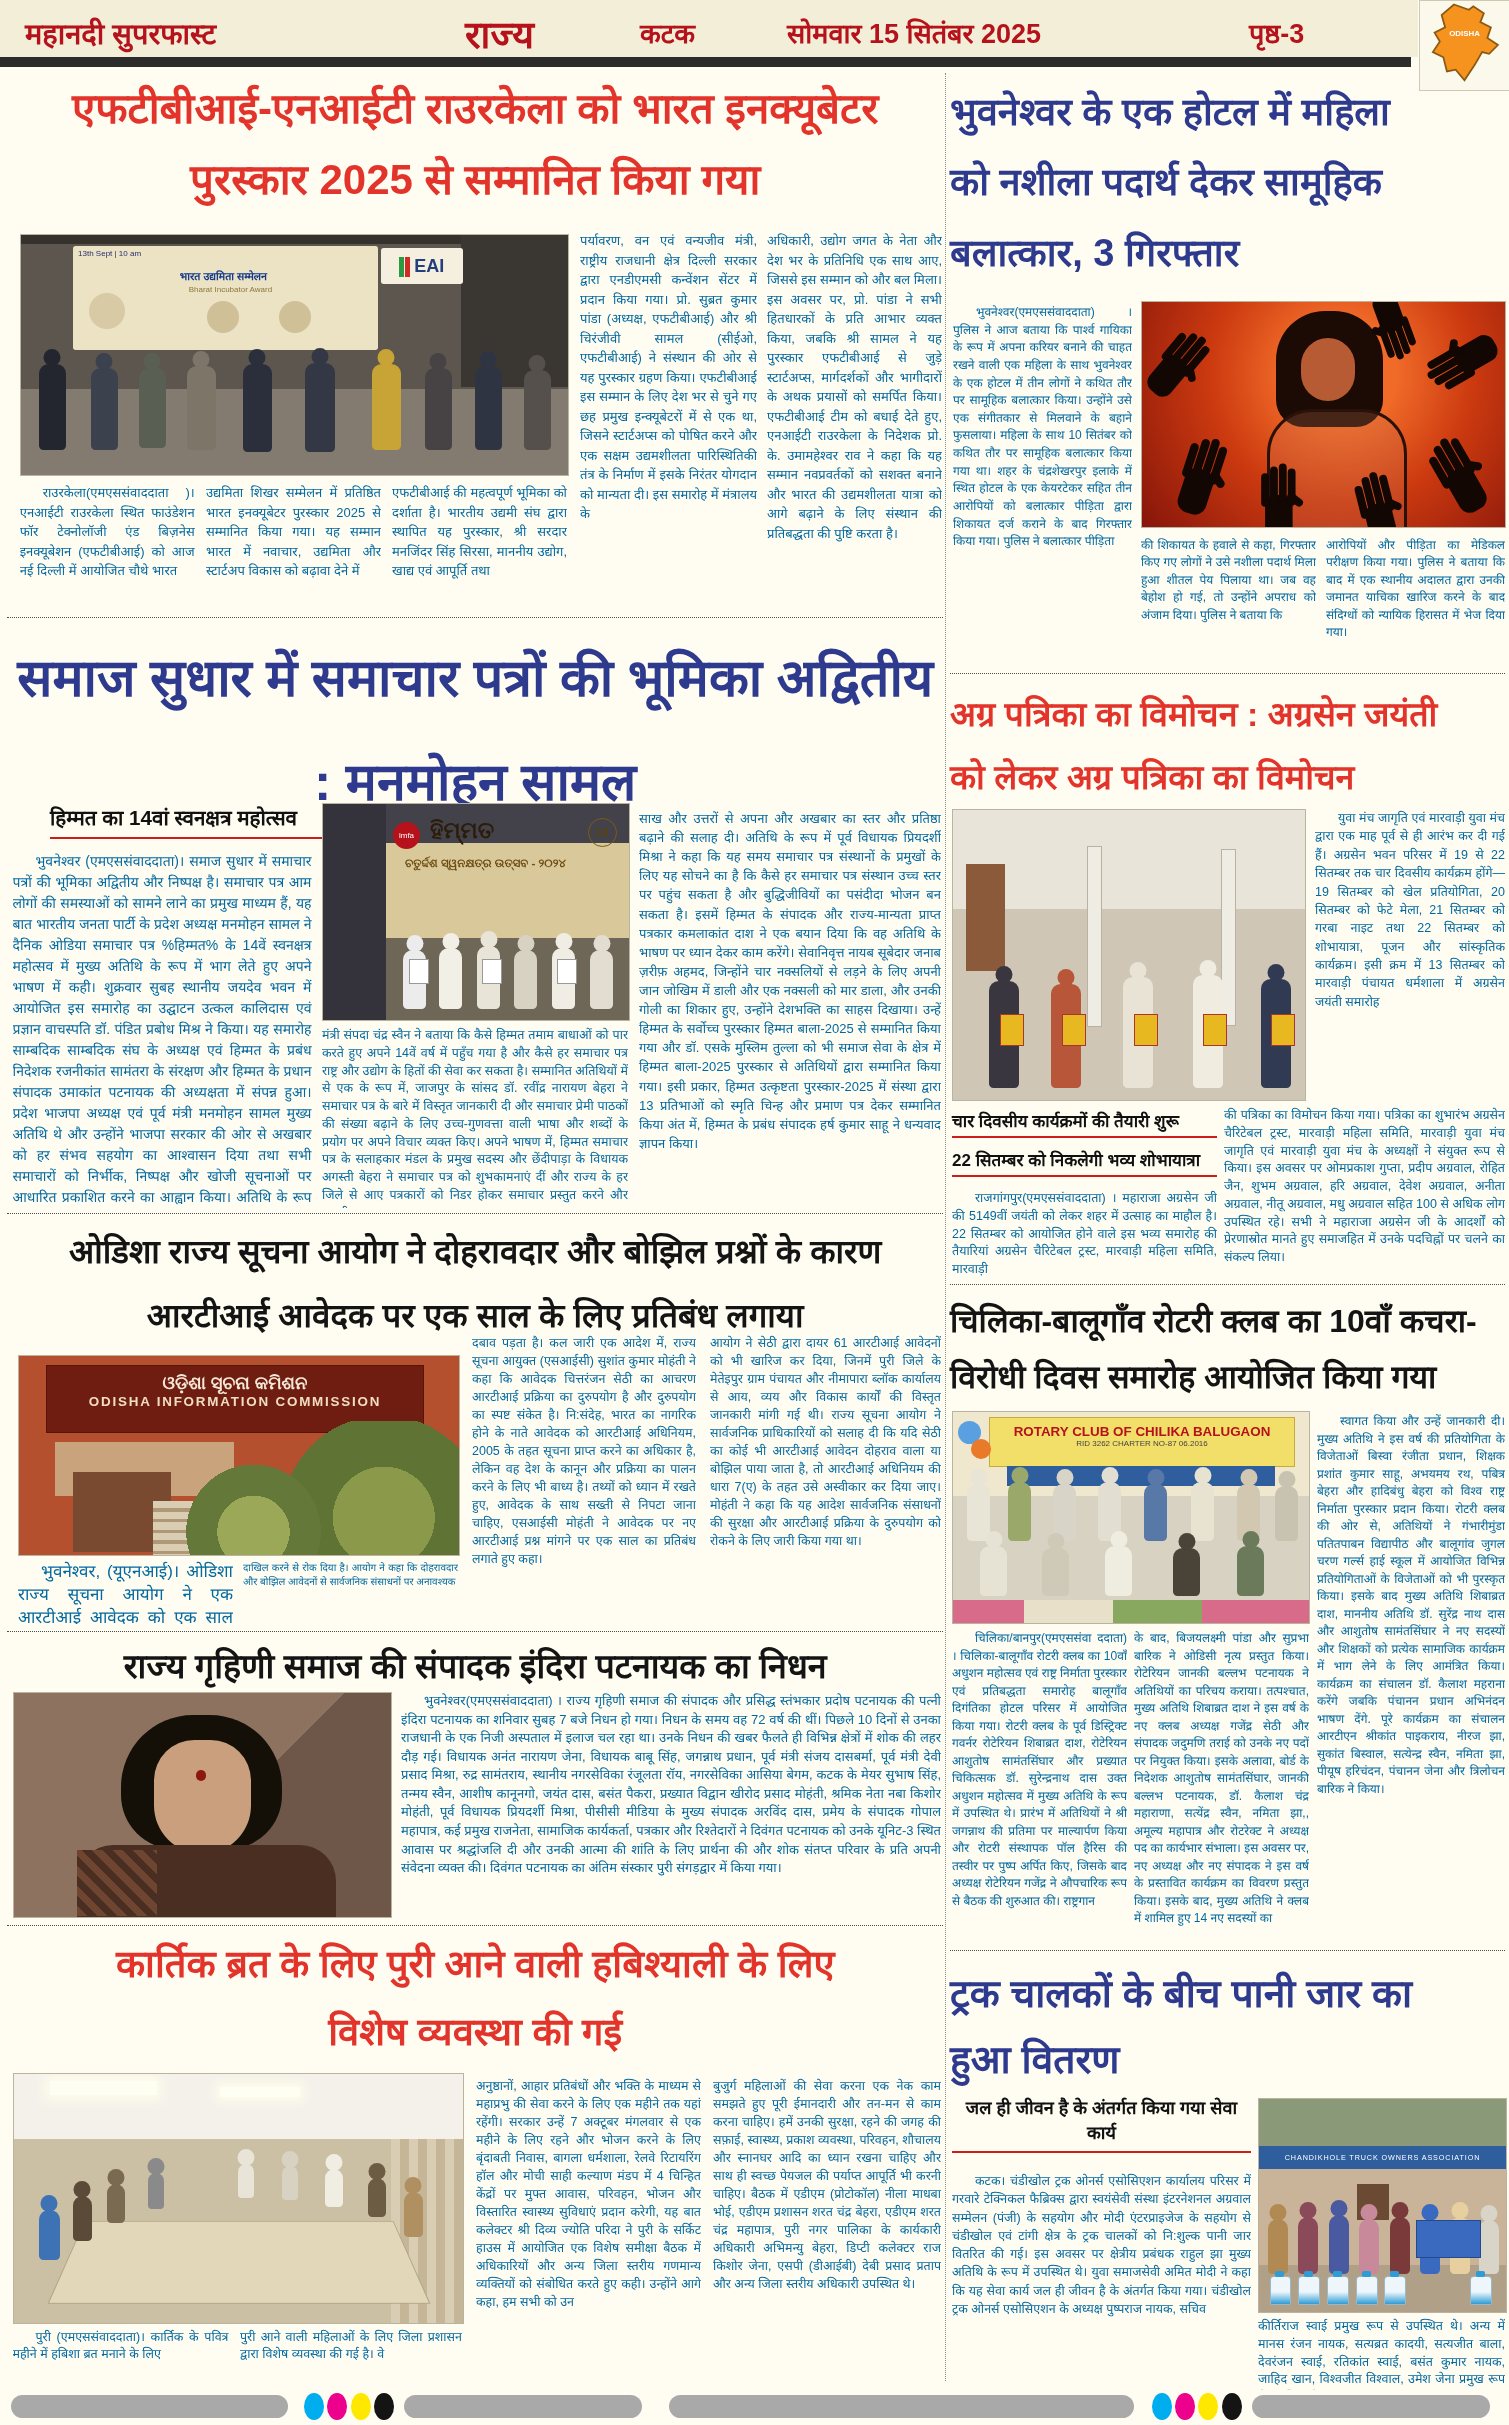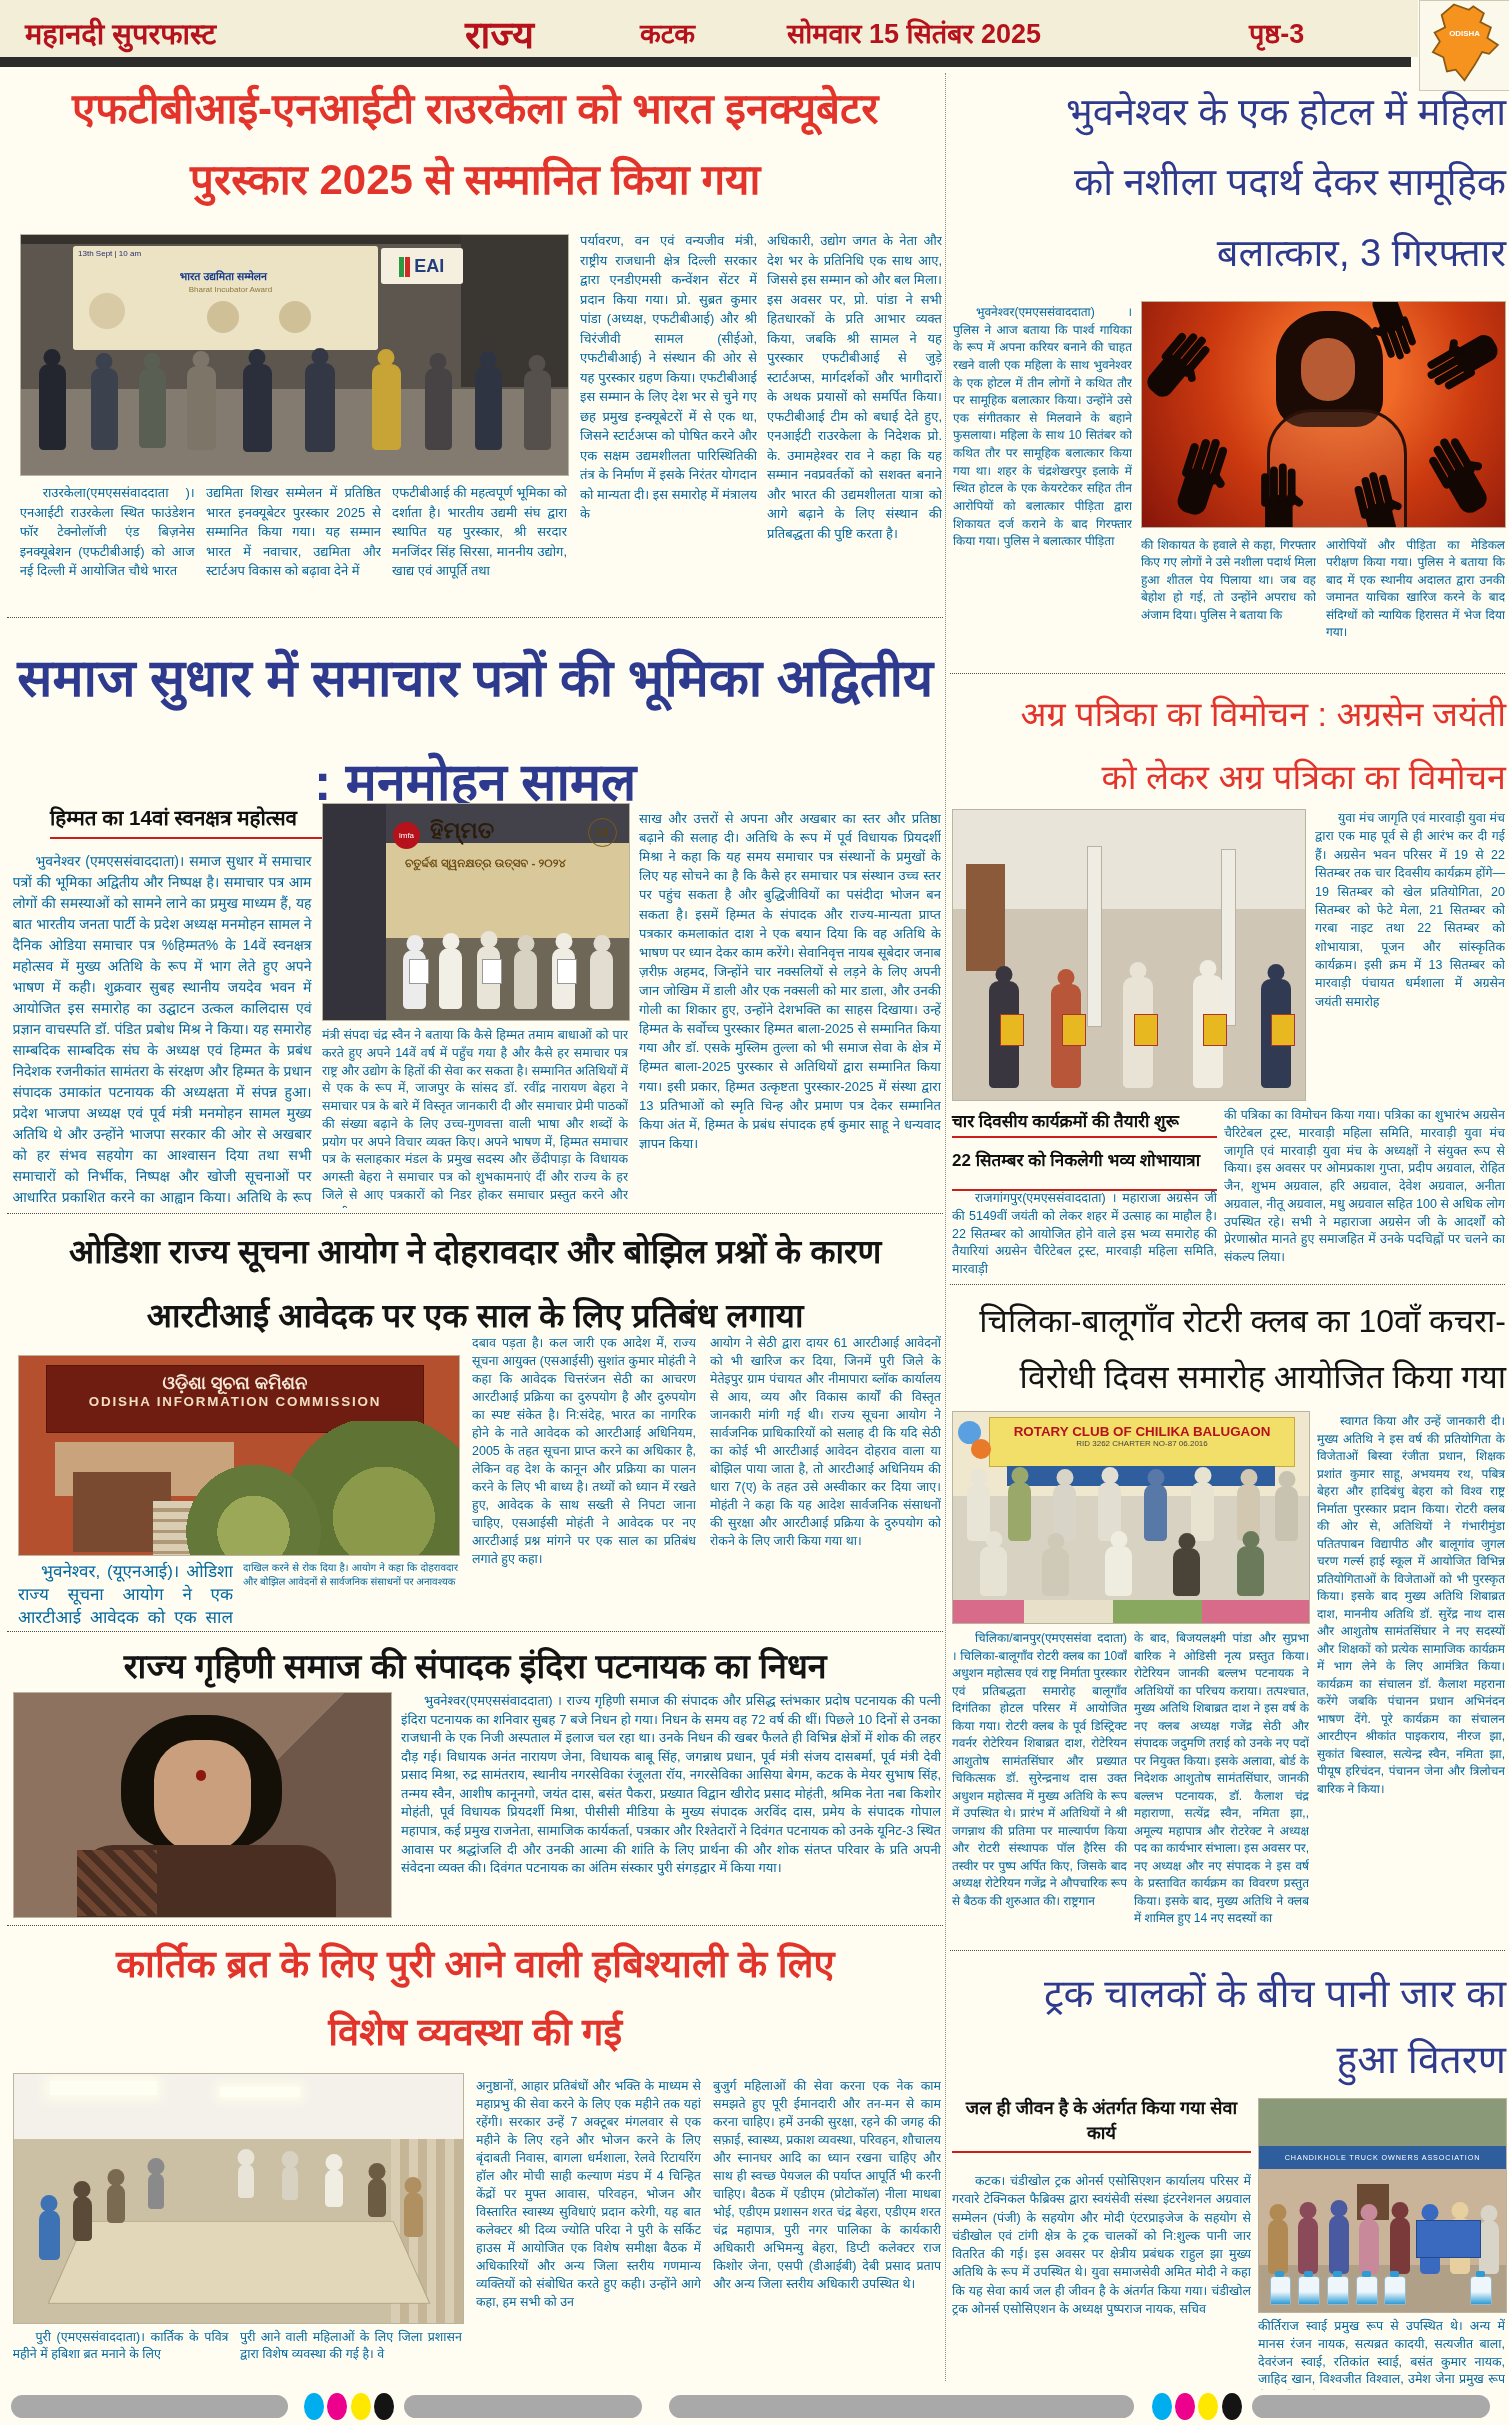--- a/index.html
+++ b/index.html
@@ -12,21 +12,21 @@
   
   .hdrbar{left:0;top:0;width:1418px;height:57px;background:#f3eed8;}
   .hdr-rule{left:0;top:57px;width:1411px;height:9.8px;background:#2c2c2c;}
   .hdr-text{color:#b5121b;font-weight:bold;white-space:nowrap;}
   .mapbox{left:1419px;top:0;width:91px;height:89px;background:#fbf8ec;border:0.9px solid #cfc9b2;}
   
   .hl{width:936px;text-align:center;font-weight:bold;}
   .hl-red{color:#e2342a;}
   .hl-blue{color:#2e3a8e;}
   .hl-black{color:#141414;}
-  .rhl{width:556px;text-align:right;font-weight:normal;}
+  .rhl{width:556px;text-align:left;font-weight:bold;}
   
   .bodycol{position:absolute;text-align:justify;overflow:hidden;color:#0369a1;}
   .ind{text-indent:23px;}
   .subhead{position:absolute;font-weight:bold;color:#111;
     border-bottom:2.7px solid #cd1f1a;padding-bottom:6.3px;}
   .divider{position:absolute;border-top:1.8px dotted #4a4a4a;height:0;}
   .vdivider{position:absolute;border-left:1.8px dotted #8b8b8b;width:0;}
   
   .photo{position:absolute;overflow:hidden;border:0.9px solid #b9b3a0;}
   .photo .abs{position:absolute;}
@@ -248,21 +248,21 @@
   <div class="abs" style="left:47px;bottom:54px;width:21.5px;height:30px;background:#e8b820;border:1.8px solid #a33;"></div>
   <div class="abs" style="left:109px;bottom:54px;width:21.5px;height:30px;background:#e8b820;border:1.8px solid #a33;"></div>
   <div class="abs" style="left:181px;bottom:54px;width:21.5px;height:30px;background:#e8b820;border:1.8px sol id #a33;"></div>
   <div class="abs" style="left:181px;bottom:54px;width:21.5px;height:30px;background:#e8b820;border:1.8px solid #a33;"></div>
   <div class="abs" style="left:250px;bottom:54px;width:21.5px;height:30px;background:#e8b820;border:1.8px solid #a33;"></div>
   <div class="abs" style="left:318px;bottom:54px;width:21.5px;height:30px;background:#e8b820;border:1.8px solid #a33;"></div>
 </div>
 <div class="bodycol ind" style="left:1315px;top:809px;width:190px;height:290px;font-size:12.5px;line-height:1.47;">युवा मंच जागृति एवं मारवाड़ी युवा मंच द्वारा एक माह पूर्व से ही आरंभ कर दी गई हैं। अग्रसेन भवन परिसर में 19 से 22 सितम्बर तक चार दिवसीय कार्यक्रम होंगे—19 सितम्बर को खेल प्रतियोगिता, 20 सितम्बर को फेटे मेला, 21 सितम्बर को गरबा नाइट तथा 22 सितम्बर को शोभायात्रा, पूजन और सांस्कृतिक कार्यक्रम। इसी क्रम में 13 सितम्बर को मारवाड़ी पंचायत धर्मशाला में अग्रसेन जयंती समारोह</div>
 
 <div class="subhead" style="left:952px;top:1109px;width:265px;font-size:17px;padding-bottom:3.6px;">चार दिवसीय कार्यक्रमों की तैयारी शुरू</div>
-<div class="subhead" style="left:952px;top:1148px;width:265px;font-size:17px;padding-bottom:18px;">22 सितम्बर को निकलेगी भव्य शोभायात्रा</div>
+<div class="subhead" style="left:952px;top:1148px;width:265px;font-size:17px;padding-bottom:4px;">22 सितम्बर को निकलेगी भव्य शोभायात्रा</div>
 <div class="bodycol ind" style="left:952px;top:1190px;width:265px;height:91px;font-size:12.5px;line-height:1.42;">राजगांगपुर(एमएससंवाददाता) ।   महाराजा अग्रसेन जी की 5149वीं जयंती को लेकर शहर में उत्साह का माहौल है। 22 सितम्बर को आयोजित होने वाले इस भव्य समारोह की तैयारियां अग्रसेन चैरिटेबल ट्रस्ट, मारवाड़ी महिला समिति, मारवाड़ी</div>
 <div class="bodycol" style="left:1224px;top:1107px;width:281px;height:174px;font-size:12.5px;line-height:1.42;">की पत्रिका का विमोचन किया गया। पत्रिका का शुभारंभ अग्रसेन चैरिटेबल ट्रस्ट, मारवाड़ी महिला समिति, मारवाड़ी युवा मंच जागृति एवं मारवाड़ी युवा मंच के अध्यक्षों ने संयुक्त रूप से किया। इस अवसर पर ओमप्रकाश गुप्ता, प्रदीप अग्रवाल, रोहित जैन, शुभम अग्रवाल, हरि अग्रवाल, देवेश अग्रवाल, अनीता अग्रवाल, नीतू अग्रवाल, मधु अग्रवाल सहित 100 से अधिक लोग उपस्थित रहे। सभी ने महाराजा अग्रसेन जी के आदर्शों को प्रेरणास्रोत मानते हुए समाजहित में उनके पदचिह्नों पर चलने का संकल्प लिया।</div>
 
 <div class="divider" style="left:950px;top:1284px;width:555px;"></div>
 
 <div class="abs rhl hl-black" style="left:950px;top:1293px;font-size:32px;line-height:1.75;">
   <div>चिलिका-बालूगाँव रोटरी क्लब का 10वाँ कचरा-</div>
   <div>विरोधी दिवस समारोह आयोजित किया गया</div>
 </div>
 

